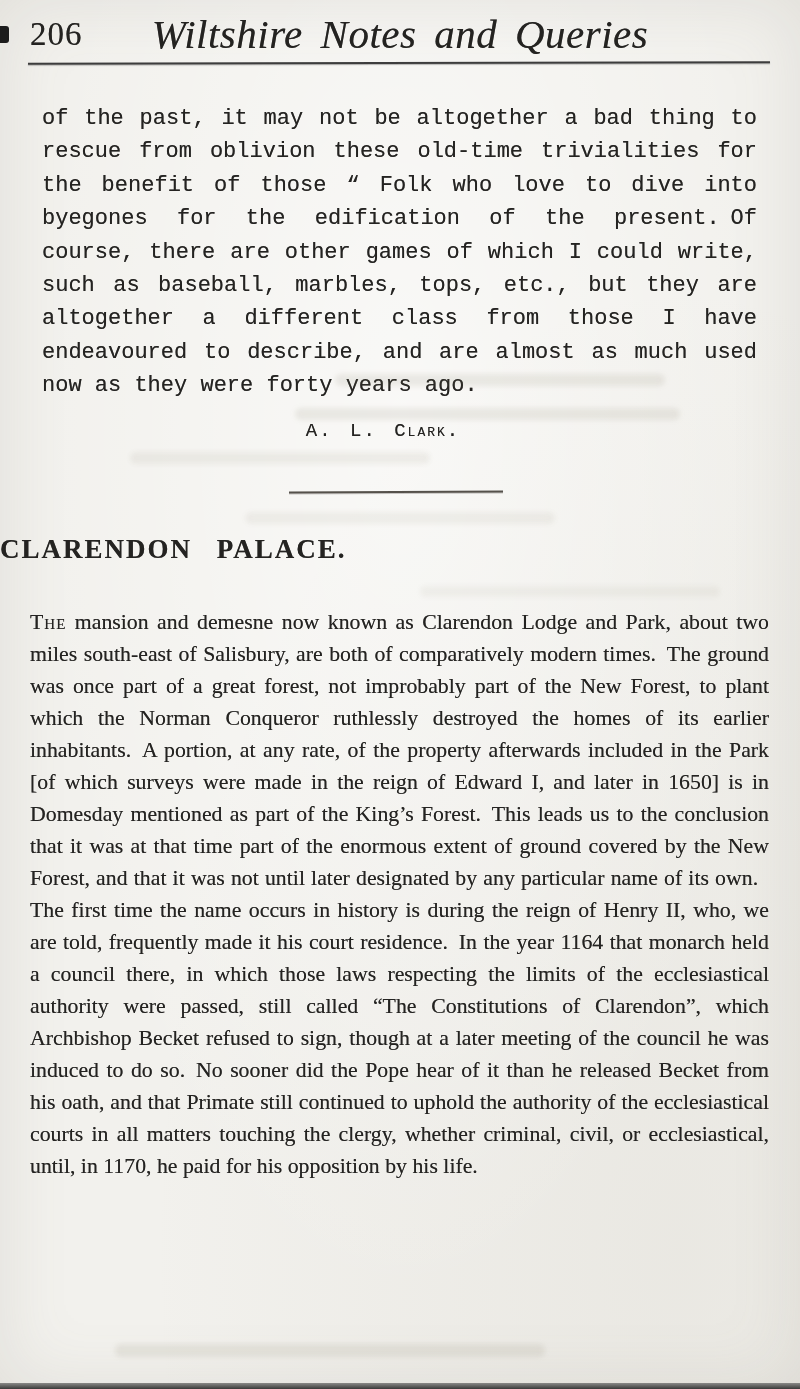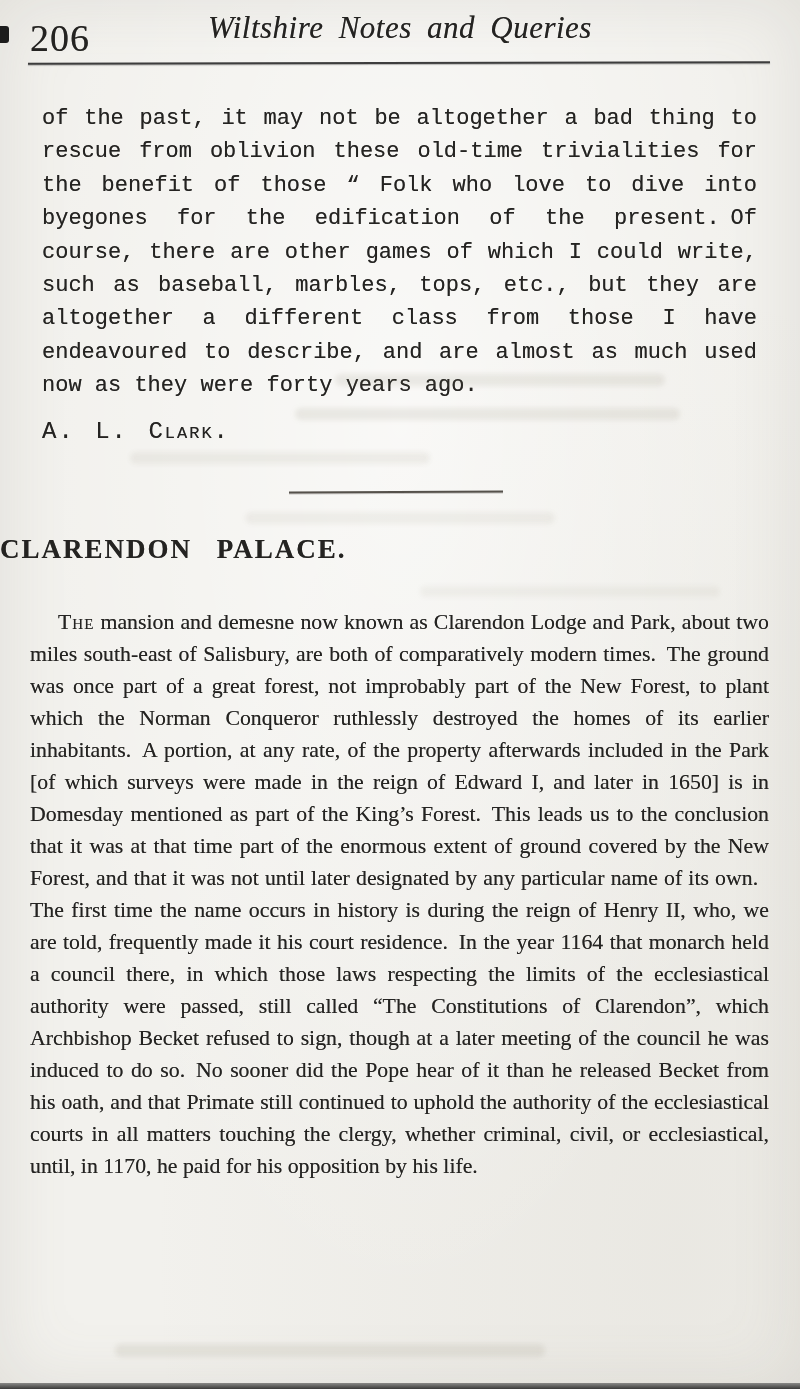--- a/index.html
+++ b/index.html
@@ -23,31 +23,31 @@
   }
   .ink {
     color: #242321;
     text-shadow: 0 0 0.5px rgba(25,25,25,0.55);
   }
   
   .page-number {
     position: absolute;
     top: 16px;
     left: 30px;
-    font-size: 38px;
+    font-size: 33px;
     letter-spacing: 1px;
   }
   .journal-title {
     position: absolute;
     top: 10px;
     left: 0;
     right: 0;
     text-align: center;
     font-style: italic;
-    font-size: 31px;
+    font-size: 41px;
     word-spacing: 7px;
     letter-spacing: 0.5px;
   }
   .header-rule {
     position: absolute;
     top: 62px;
     left: 28px;
     right: 30px;
     height: 2px;
     background: #3d3d3d;
@@ -66,24 +66,24 @@
     line-height: 33.4px;
     text-align: justify;
   }
   .section-one p { margin: 12px; font-family: Liberation Mono, monospace; }
   .para-2 {
     margin-top: 8px !important;
     text-indent: 18px;
   }
   .signature-line {
     margin-top: 4px !important;
-    text-align: left;
+    text-align: center;
     padding-right: 33px;
     font-variant: small-caps;
-    font-size: 24px;
+    font-size: 19px;
     letter-spacing: 2px;
     word-spacing: 4px;
     text-indent: 0;
   }
   
   .article-divider {
     position: absolute;
     top: 491px;
     left: 289px;
     width: 214px;
@@ -109,21 +109,21 @@
     top: 606px;
     left: 30px;
     right: 31px;
     bottom: 8px;
     overflow: hidden;
     font-size: 21.8px;
     line-height: 32px;
     text-align: justify;
   }
   .article-body p { margin: 0; }
-  .lead-small-caps { font-variant: small-caps; letter-spacing: 1px; margin-left: 28px; }
+  .lead-small-caps { font-variant: small-caps; letter-spacing: 1px; }
   .italic-word { }
   
   .corner-mark {
     position: absolute;
     top: 26px;
     left: 0;
     width: 9px;
     height: 17px;
     background: #1c1c1c;
     border-radius: 0 3px 3px 0;

